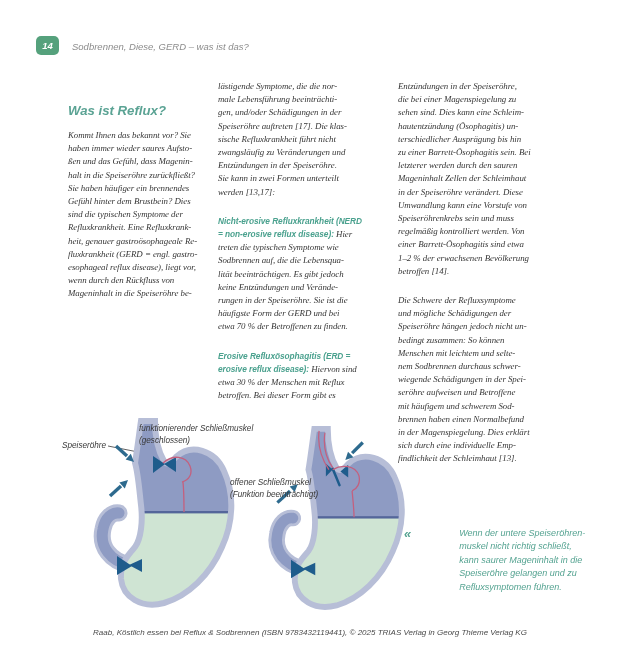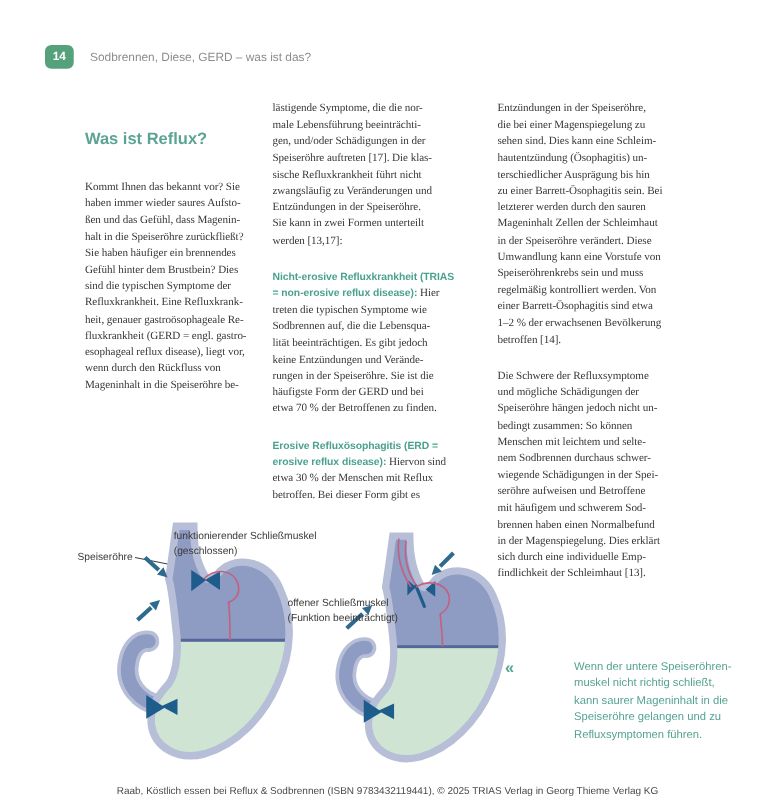--- a/index.html
+++ b/index.html
@@ -1,36 +1,36 @@
 <!DOCTYPE html>
 <html><head>
 <meta charset="utf-8">
 <style>
   html,body{margin:0;padding:0;background:#ffffff;}
   .page{position:relative;width:620px;height:648px;background:#ffffff;overflow:hidden;
-        font-family:"Liberation Sans",sans-serif;}
+        font-family:"Liberation Sans",sans-serif;font-style:italic;}
 
   
   .hdr-badge{position:absolute;left:36px;top:36px;width:23px;height:19px;
              background:#55a17c;border-radius:5px;color:#ffffff;font-size:9.5px;
              font-weight:bold;text-align:center;line-height:19px;}
   .hdr-title{position:absolute;left:72px;top:41px;font-size:9.5px;color:#8c8c8c;}
 
   
   .col{position:absolute;top:80px;}
   .col1{left:68px;}
   .col2{left:218px;}
   .col3{left:398px;}
   .bodytext{font-family:"Liberation Serif","DejaVu Serif",serif;font-size:8.9px;
             letter-spacing:-0.05px;line-height:13.2px;color:#363636;
             white-space:pre;margin:0 0 16px 0;}
   .lead{font-family:"Liberation Sans",sans-serif;font-weight:bold;font-size:8.3px;
         color:#4aa18e;}
   h2.section{font-family:"Liberation Sans",sans-serif;font-size:13.2px;font-weight:bold;
-             color:#5ba394;margin:22px 0 24px 0;line-height:17px;}
+             color:#5ba394;margin:22px 0 10px 0;line-height:17px;}
 
   
   .fig-svg{position:absolute;left:58px;top:415px;}
   .fig-label{position:absolute;font-size:8.2px;line-height:11.5px;color:#3a3a3a;
              white-space:pre;}
   .lbl-speiseroehre{left:62px;top:440px;text-align:center;}
   .lbl-funk{left:139px;top:423px;}
   .lbl-offen{left:230px;top:477px;}
 
   
@@ -70,21 +70,21 @@
   <div class="col col2">
     <p class="bodytext">lästigende Symptome, die die nor-
 male Lebensführung beeinträchti-
 gen, und/oder Schädigungen in der
 Speiseröhre auftreten [17]. Die klas-
 sische Refluxkrankheit führt nicht
 zwangsläufig zu Veränderungen und
 Entzündungen in der Speiseröhre.
 Sie kann in zwei Formen unterteilt
 werden [13,17]:</p>
-    <p class="bodytext"><span class="lead">Nicht-erosive Refluxkrankheit (TRIAS
+    <p class="bodytext"><span class="lead">Nicht-erosive Refluxkrankheit (NERD
 = non-erosive reflux disease):</span><span> Hier
 treten die typischen Symptome wie
 Sodbrennen auf, die die Lebensqua-
 lität beeinträchtigen. Es gibt jedoch
 keine Entzündungen und Verände-
 rungen in der Speiseröhre. Sie ist die
 häufigste Form der GERD und bei
 etwa 70 % der Betroffenen zu finden.</span></p>
     <p class="bodytext"><span class="lead">Erosive Refluxösophagitis (ERD =
 erosive reflux disease):</span><span> Hiervon sind

